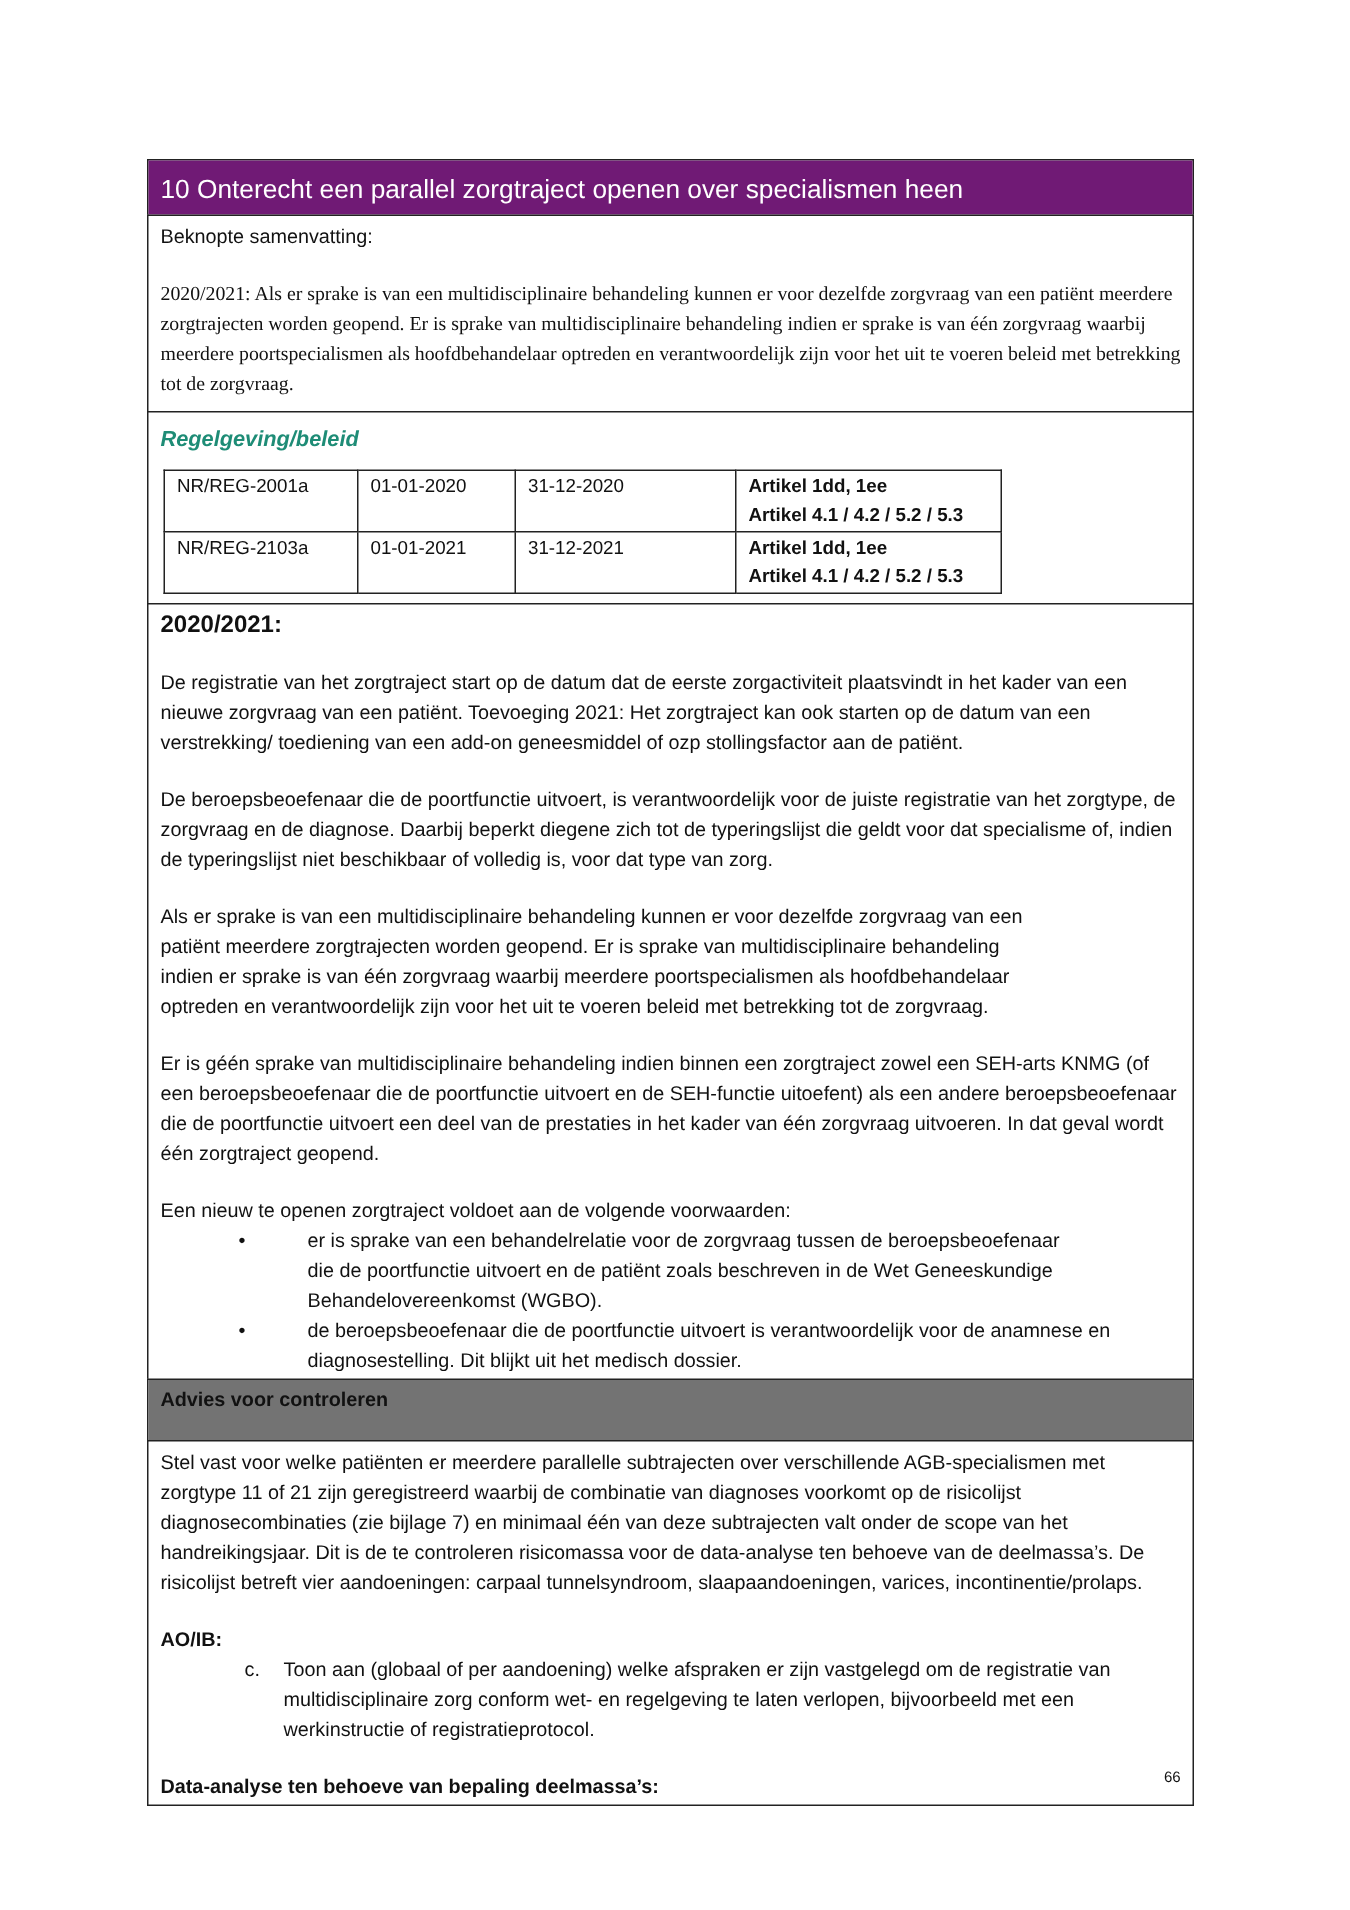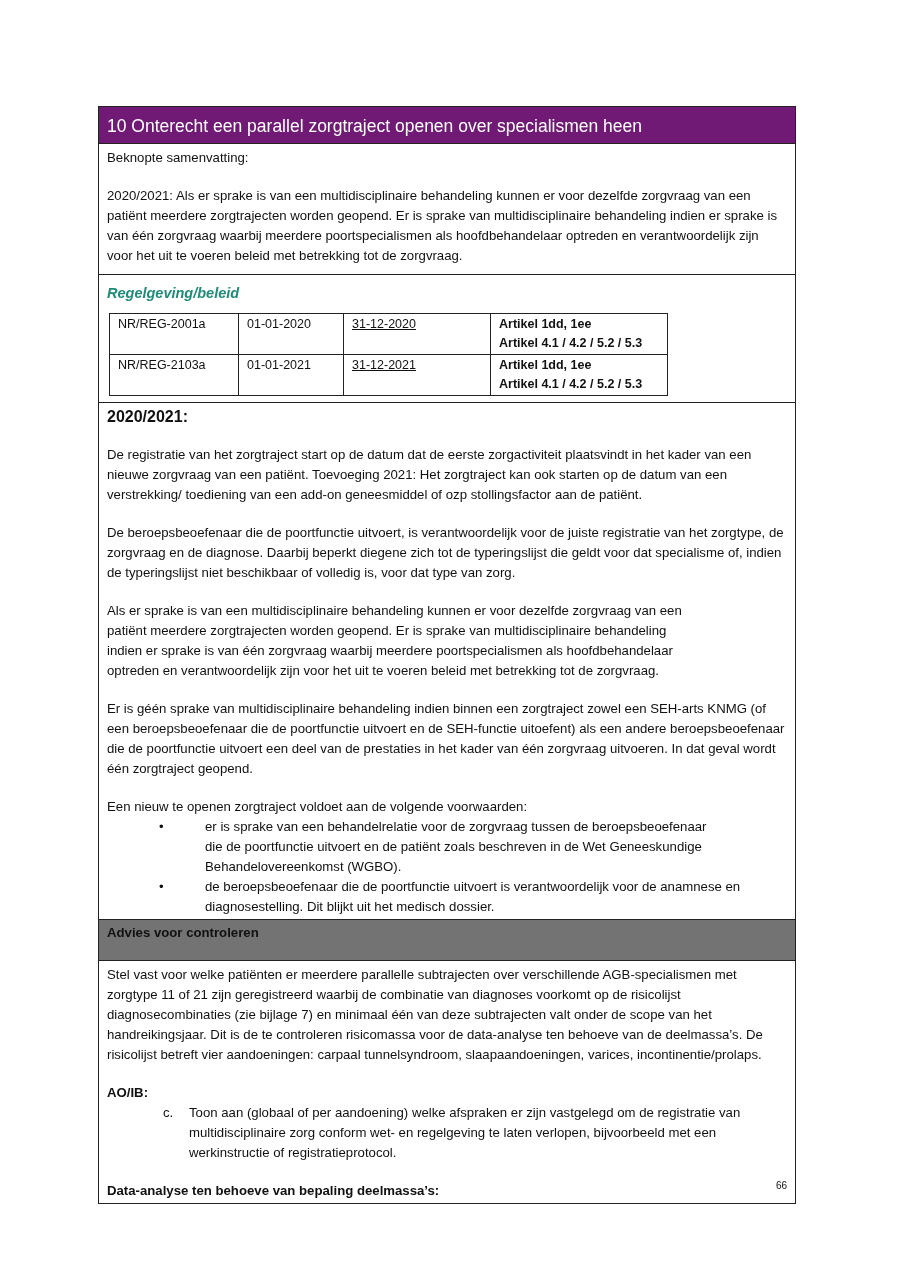--- a/index.html
+++ b/index.html
@@ -3,27 +3,27 @@
 <meta charset="utf-8">
 <style>
   html, body { margin: 0; padding: 0; background: #ffffff; }
   body { width: 900px; height: 1273px; position: relative; font-family: "Liberation Sans", sans-serif; color: #111; }
   .page { position: absolute; left: 98px; top: 106px; width: 698px; }
   .box { border: 1.5px solid #222; border-bottom: none; }
   .box:last-child { border-bottom: 1.5px solid #222; }
   .title-band { background: #701a75; color: #fff; font-size: 17.5px; padding: 9px 8px 7px 8px; line-height: 20px; }
   .section { padding: 4px 8px 8px 8px; font-size: 13.2px; line-height: 20px; }
   .section p { margin: 0 0 18px 0; }
-  .section p:last-child { margin-bottom: 0; }
+  .section p:last-child { margin-bottom: 0; font-family: Liberation Serif, serif; }
   .sub-head { color: #1e8c76; font-style: italic; font-weight: bold; font-size: 14.5px; margin: 4px 0 10px 0; }
   table.reg { border-collapse: collapse; font-size: 12.5px; margin: 0 0 2px 2px; }
   table.reg td { border: 1.5px solid #222; padding: 1px 8px; vertical-align: top; line-height: 19px; }
   table.reg td.c1 { width: 112px; }
   table.reg td.c2 { width: 88px; }
-  table.reg td.c3 { width: 130px; text-decoration: underline; }
+  table.reg td.c3 { width: 130px; }
   table.reg td.c4 { width: 160px; font-weight: bold; }
   .bold { font-weight: bold; }
   .advies-band { background: #737373; font-size: 13.2px; padding: 3px 8px 18px 8px; line-height: 19px; font-weight: bold; }
   ul.cond { margin: 0; padding-left: 0; list-style: none; }
   ul.cond li { position: relative; padding-left: 98px; }
   ul.cond li .bullet { position: absolute; left: 52px; }
   ol.aoib { margin: 0; padding: 0; list-style: none; }
   ol.aoib li { position: relative; padding-left: 82px; }
   ol.aoib li .marker { position: absolute; left: 56px; }
   .page-number { position: absolute; left: 776px; top: 1180px; font-size: 10px; }

